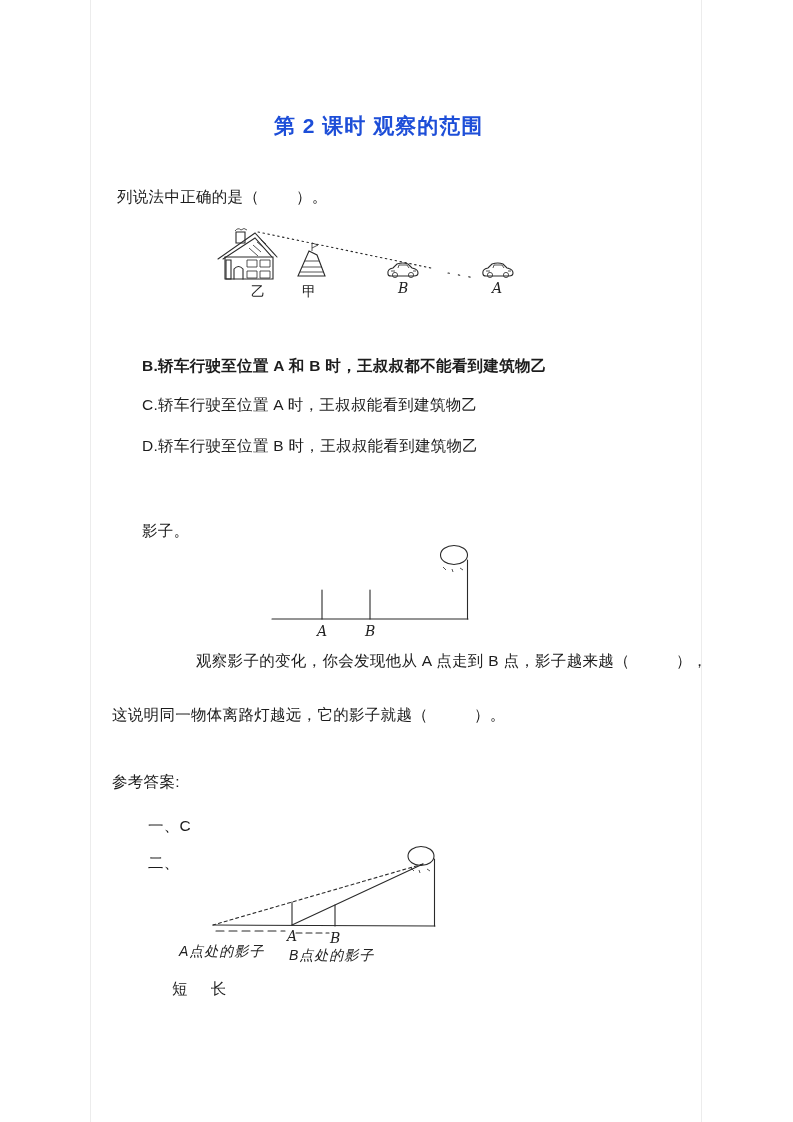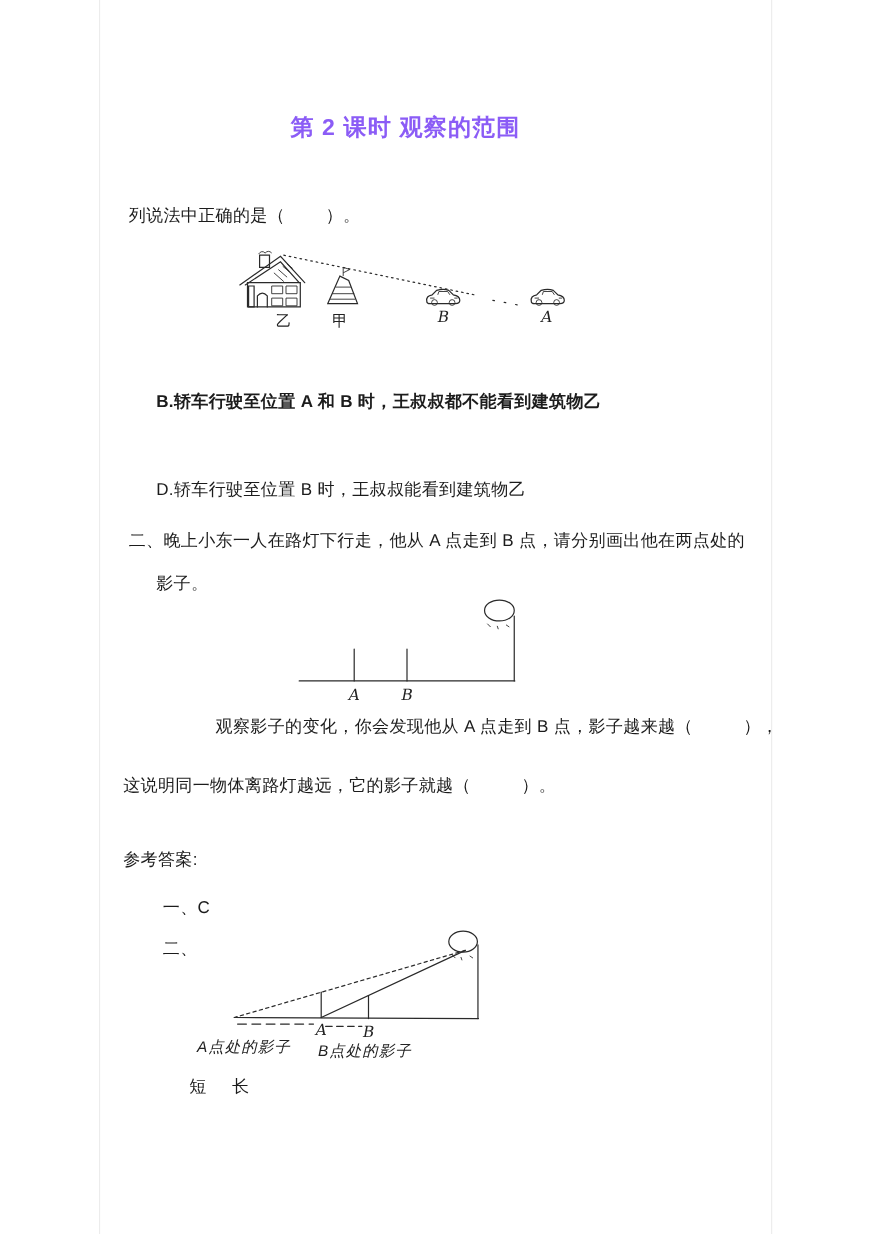--- a/index.html
+++ b/index.html
@@ -2,22 +2,22 @@
 <html><head>
 <meta charset="utf-8">
 <style>
   html,body { margin:0; padding:0; background:#fff; }
   .page {
     position:relative; width:793px; height:1122px; background:#ffffff;
     font-family:"Liberation Sans", sans-serif; overflow:hidden;
   }
   .margin-line { position:absolute; top:0; bottom:0; width:1px; background:#ececec; }
   .title {
-    position:absolute; margin:2px; font:700 21px "Liberation Sans", sans-serif;
-    color:#8b5cf6; letter-spacing:1px; white-space:pre;
+    position:absolute; margin:12px; font:700 21px "Liberation Sans", sans-serif;
+    color:#1d4ed8; letter-spacing:1px; white-space:pre;
   }
   .tl {
     position:absolute; font:15.5px "Liberation Sans", sans-serif; color:#1c1c1c;
     letter-spacing:0.3px; white-space:pre; line-height:22px;
   }
   svg.fig { position:absolute; overflow:visible; }
   svg.fig * { vector-effect:non-scaling-stroke; }
   .ln { stroke:#2a2a2a; stroke-width:1.1; fill:none; stroke-linecap:round; }
   .thin { stroke:#2a2a2a; stroke-width:0.8; fill:none; }
   .cjk { font:14px "Liberation Sans", sans-serif; fill:#222; }
@@ -75,23 +75,23 @@
       <circle class="thin" cx="25" cy="13" r="2.6" fill="#fff"></circle>
       <path class="thin" d="M12,6 L13,3 L21,3 L23,6 M5,9 h4 M27,9 h3"></path>
     </g>
     <text class="cjk" x="46" y="70">乙</text>
     <text class="cjk" x="97" y="70">甲</text>
     <text class="ab" x="193" y="67">B</text>
     <text class="ab" x="287" y="67">A</text>
   </svg>
 
   <div class="tl" style="left:142px; top:355px;font-weight:bold;">B.轿车行驶至位置 A 和 B 时，王叔叔都不能看到建筑物乙</div>
+  <div class="tl" style="left:142px; top:394px;">C.轿车行驶至位置 A 时，王叔叔能看到建筑物乙</div>
   <div class="tl" style="left:142px; top:435px;">D.轿车行驶至位置 B 时，王叔叔能看到建筑物乙</div>
 
-  <div class="tl" style="left:117px; top:481px;">二、晚上小东一人在路灯下行走，他从 A 点走到 B 点，请分别画出他在两点处的</div>
   <div class="tl" style="left:142px; top:520px;">影子。</div>
 
   <svg class="fig" style="left:258px; top:540px;" width="228" height="100" viewBox="0 0 228 100">
     <g>
       <ellipse class="ln" cx="196" cy="15" rx="13.5" ry="9.5"></ellipse>
       <path class="thin" d="M185,27 l3,3 M194,29 l1,3 M202,28 l3,2"></path>
       <line class="ln" x1="209.5" y1="20" x2="209.5" y2="79"></line>
     </g>
     <line class="ln" x1="14" y1="79" x2="210" y2="79"></line>
     <line class="ln" x1="64" y1="50" x2="64" y2="79"></line>

